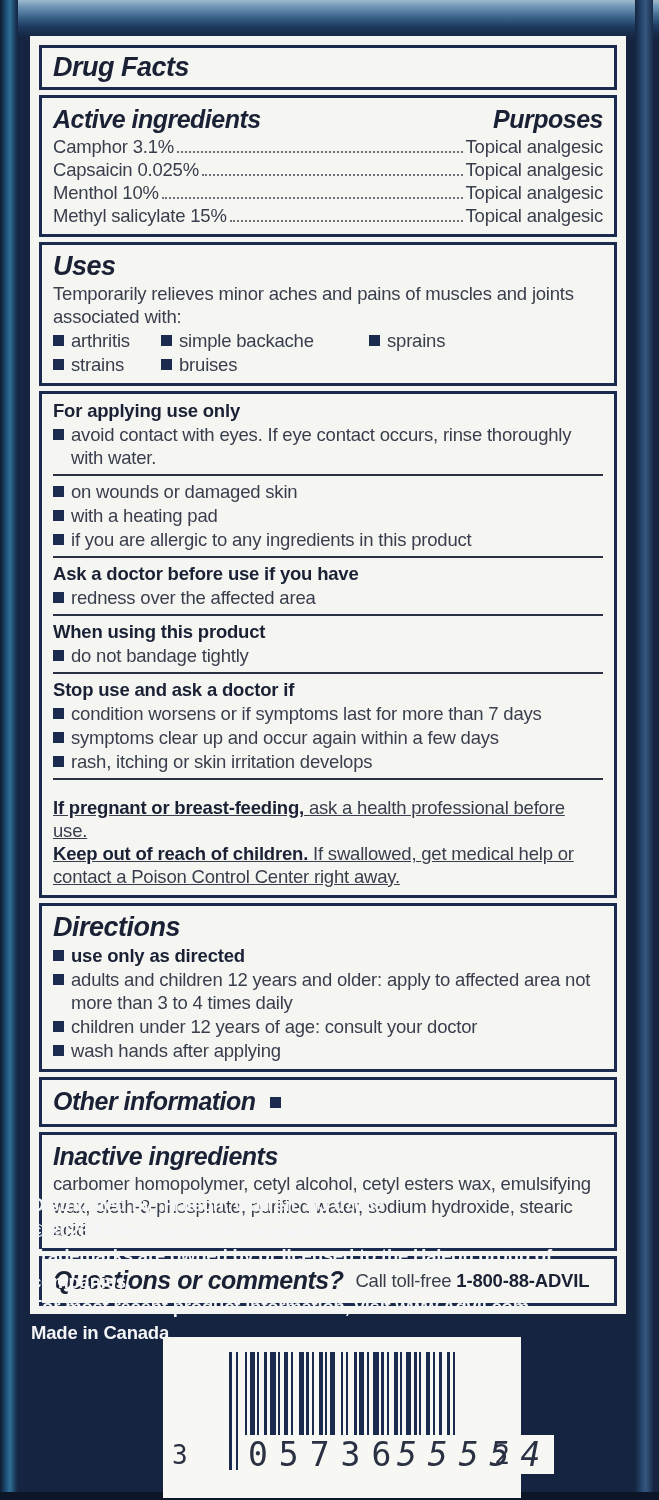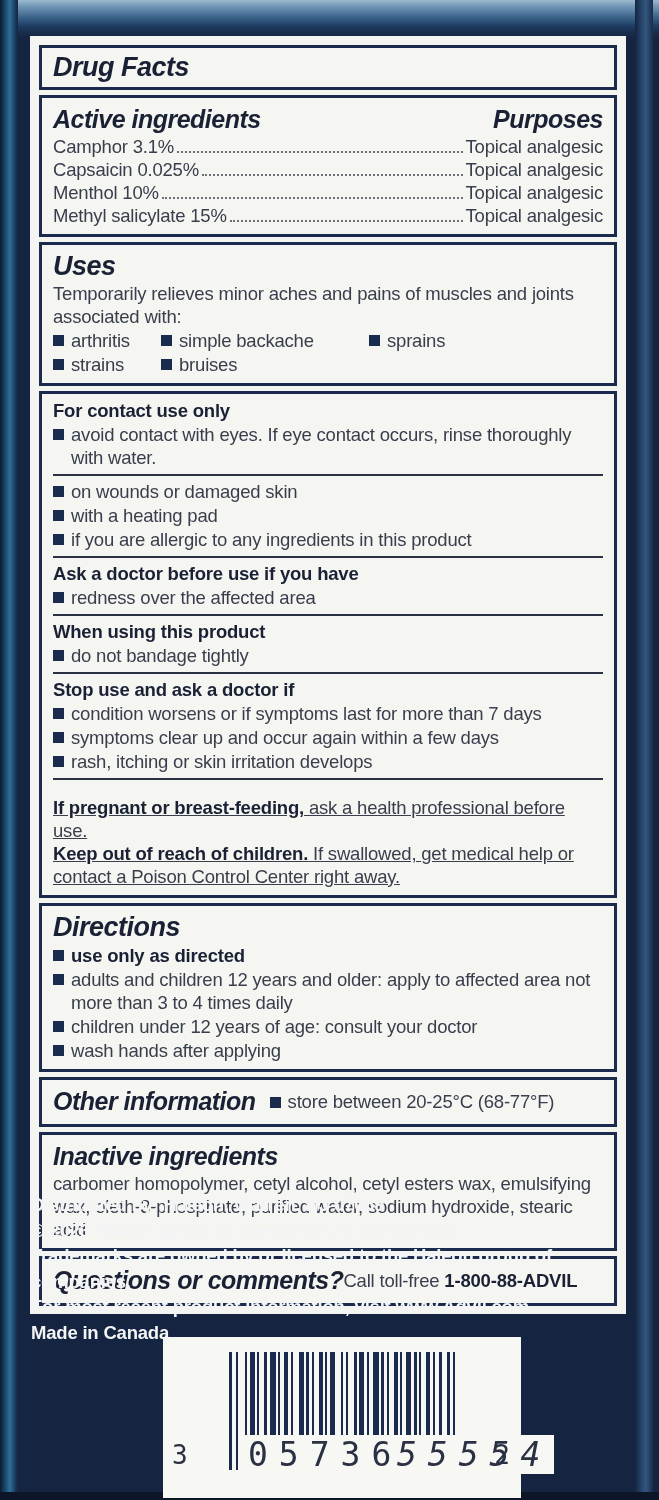--- a/index.html
+++ b/index.html
@@ -119,21 +119,21 @@
             <span class="sq"></span>
             <span>strains</span>
           </span><span class="uitem">
             <span class="sq"></span>
             <span>bruises</span>
           </span>
       </div>
     </div>
 
     <div class="sect">
-      <div class="subhd">For contact use only</div>
+      <div class="subhd">For applying use only</div>
       <div class="bullet-line">
         <span class="sq"></span>
         <span class="btext">avoid contact with eyes. If eye contact occurs, rinse thoroughly with water.</span>
       </div>
       <hr class="divider">
       <div class="bullet-line">
         <span class="sq"></span>
         <span class="btext">on wounds or damaged skin</span>
       </div>
       <div class="bullet-line">
@@ -194,33 +194,32 @@
       <div class="bullet-line">
         <span class="sq"></span>
         <span class="btext">wash hands after applying</span>
       </div>
     </div>
 
     <div class="sect">
       <div class="inline-hd">
         <span class="hd" style="font-size:25px;">Other information</span>
         <span class="sq" style="margin:2px 7px 0 14px;"></span>
-        <span>store between 20-25°C (68-77°F)</span>
       </div>
     </div>
 
     <div class="sect">
       <div class="hd" style="font-size:25px;">Inactive ingredients</div>
       <div>carbomer homopolymer, cetyl alcohol, cetyl esters wax, emulsifying wax, oleth-3-phosphate, purified water, sodium hydroxide, stearic acid</div>
     </div>
 
     <div class="sect">
       <div class="inline-hd">
         <span class="hd" style="font-size:25px;">Questions or comments?</span>
-        <span style="">Call toll-free </span>
+        <span style="margin-left:12px;">Call toll-free </span>
         <span class="subhd" style="margin-left:5px;">1-800-88-ADVIL</span>
       </div>
     </div>
 
   </div>
 
   <div class="footer">
     <div>Distributed by: Haleon, Warren, NJ 07059</div>
     <div>© 2023 Haleon group of companies or its licensor.</div>
     <div>Trademarks are owned by or licensed to the Haleon group of companies.</div>

